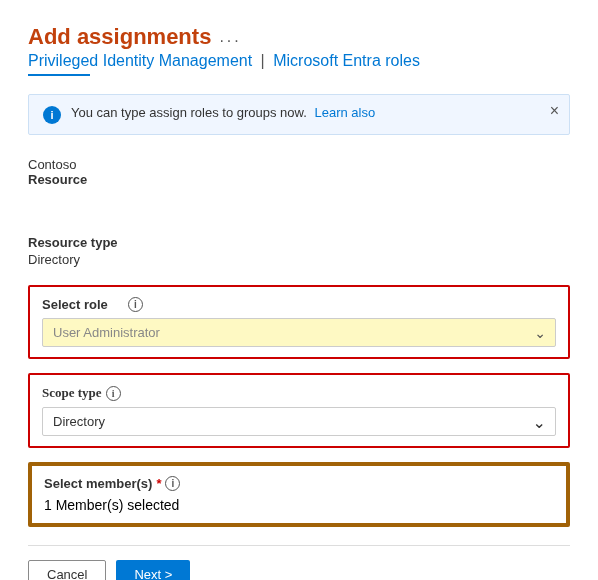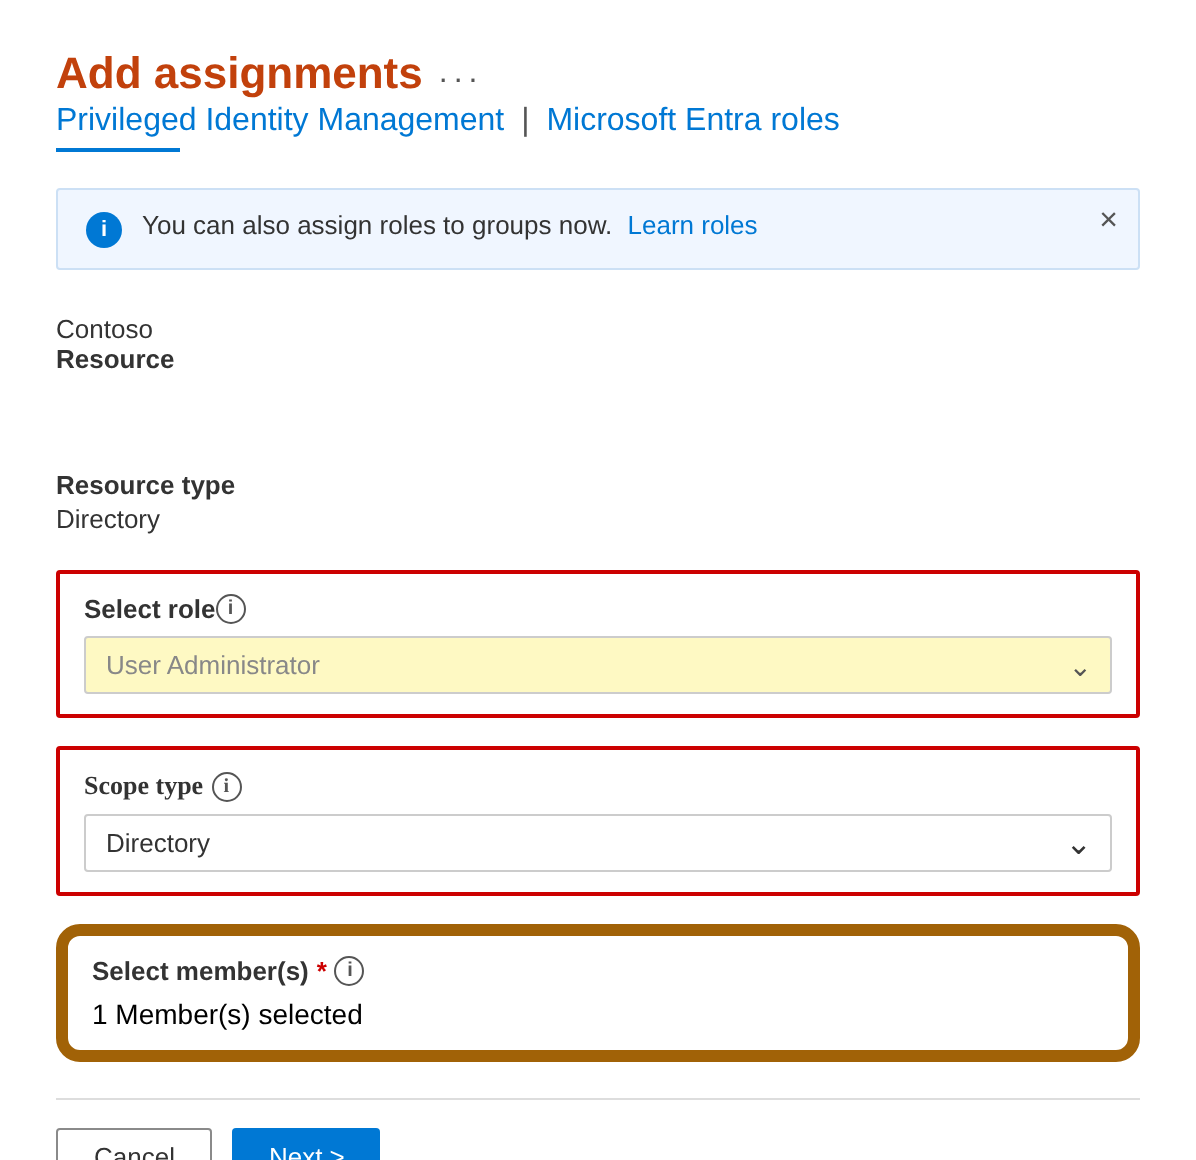--- a/index.html
+++ b/index.html
@@ -42,59 +42,59 @@
   <span style="color:#0078d4;">Privileged Identity Management</span>
   <span style="color:#555;margin:0 4px;">|</span>
   <span style="color:#0078d4;">Microsoft Entra roles</span>
 </div>
 
 <div style="width:62px;height:2px;background:#0078d4;margin-bottom:18px;"></div>
 
 <div style="background:#f0f6ff;border:1px solid #cce0f5;border-radius:2px;padding:10px 14px;display:flex;align-items:flex-start;gap:10px;margin-bottom:22px;position:relative;">
   <span style="width:18px;height:18px;border-radius:50%;background:#0078d4;color:white;display:flex;align-items:center;justify-content:center;font-size:11px;font-weight:bold;flex-shrink:0;margin-top:1px;">i</span>
   <span style="font-size:13px;color:#333;">
-    <span>You can also assign roles to groups now.</span>
-    <a href="#" style="color:#0078d4;text-decoration:none;margin-left:4px;">Learn roles</a>
+    <span>You can type assign roles to groups now.</span>
+    <a href="#" style="color:#0078d4;text-decoration:none;margin-left:4px;">Learn also</a>
   </span>
   <span style="position:absolute;right:10px;top:8px;cursor:pointer;color:#555;font-size:16px;line-height:1;">×</span>
 </div>
 
 <div style="margin-bottom:14px;">
   <div style="font-size:13px;color:#333;">Contoso</div>
   <div style="font-size:13px;font-weight:600;color:#333;margin-bottom:2px;">Resource</div>
 </div>
 
 <div style="margin-bottom:18px;margin-top:48px;">
   <div style="font-size:13px;font-weight:600;color:#333;margin-bottom:2px;">Resource type</div>
   <div style="font-size:13px;color:#333;">Directory</div>
 </div>
 
 <div style="border:2px solid #cc0000;border-radius:2px;padding:10px 12px;margin-bottom:14px;">
-  <div style="font-size:13px;font-weight:600;color:#333;margin-bottom:6px;display:flex;align-items:center;gap:0;">
+  <div style="font-size:13px;font-weight:600;color:#333;margin-bottom:6px;display:flex;align-items:center;gap:20px;">
     <span>Select role</span>
     <span style="display:inline-flex;align-items:center;justify-content:center;width:15px;height:15px;border-radius:50%;border:1px solid #555;color:#555;font-size:10px;cursor:help;">i</span>
   </div>
   <div class="select-wrapper" style="position:relative;">
     <select style="width:100%;padding:6px 30px 6px 10px;border:1px solid #ccc;border-radius:2px;font-size:13px;color:#888;background:#fef9c3;appearance:none;-webkit-appearance:none;cursor:pointer;"><option style="color:#888">User Administrator</option></select>
     <span style="position:absolute;right:10px;top:50%;transform:translateY(-50%);color:#555;font-size:14px;pointer-events:none;">⌄</span>
   </div>
 </div>
 
 <div style="border:2px solid #cc0000;border-radius:2px;padding:10px 12px;margin-bottom:14px;">
   <div style="font-size:13px;font-weight:600;color:#333;margin-bottom:6px;display:flex;align-items:center;gap:4px;font-family:Liberation Serif, serif;">
     <span>Scope type</span>
     <span style="display:inline-flex;align-items:center;justify-content:center;width:15px;height:15px;border-radius:50%;border:1px solid #555;color:#555;font-size:10px;cursor:help;">i</span>
   </div>
   <div style="position:relative;">
     <select style="width:100%;padding:6px 30px 6px 10px;border:1px solid #ccc;border-radius:2px;font-size:13px;color:#333;background:#fff;appearance:none;-webkit-appearance:none;cursor:pointer;"><option selected="">Directory</option><option>Administrative Unit</option></select>
     <span style="position:absolute;right:10px;top:50%;transform:translateY(-50%);color:#333;font-size:16px;pointer-events:none;">⌄</span>
   </div>
 </div>
 
-<div style="border:6px solid #a16207;border-radius:12px;padding:10px 12px;margin-bottom:18px;">
+<div style="border:4px solid #a16207;border-radius:2px;padding:10px 12px;margin-bottom:18px;">
   <div style="font-size:13px;font-weight:600;color:#333;margin-bottom:6px;display:flex;align-items:center;gap:4px;">
     <span>Select member(s)</span>
     <span style="color:#cc0000;">*</span>
     <span style="display:inline-flex;align-items:center;justify-content:center;width:15px;height:15px;border-radius:50%;border:1px solid #555;color:#555;font-size:10px;cursor:help;">i</span>
   </div>
   <a href="#" style="font-size:14px;color:#000000;text-decoration:none;">1 Member(s) selected</a>
 </div>
 
 <hr style="border:none;border-top:1px solid #ddd;margin:8px 0 14px 0;">
 

